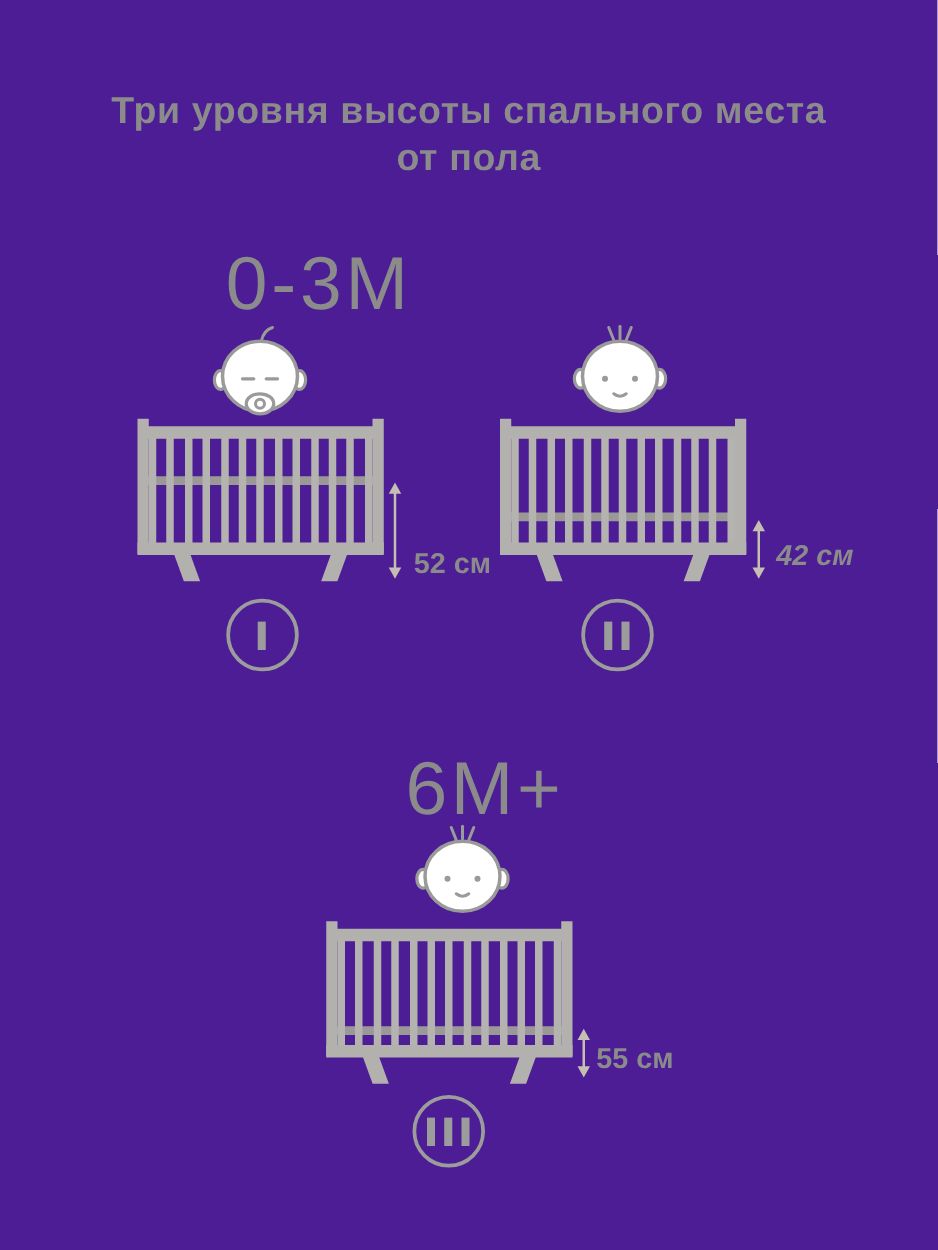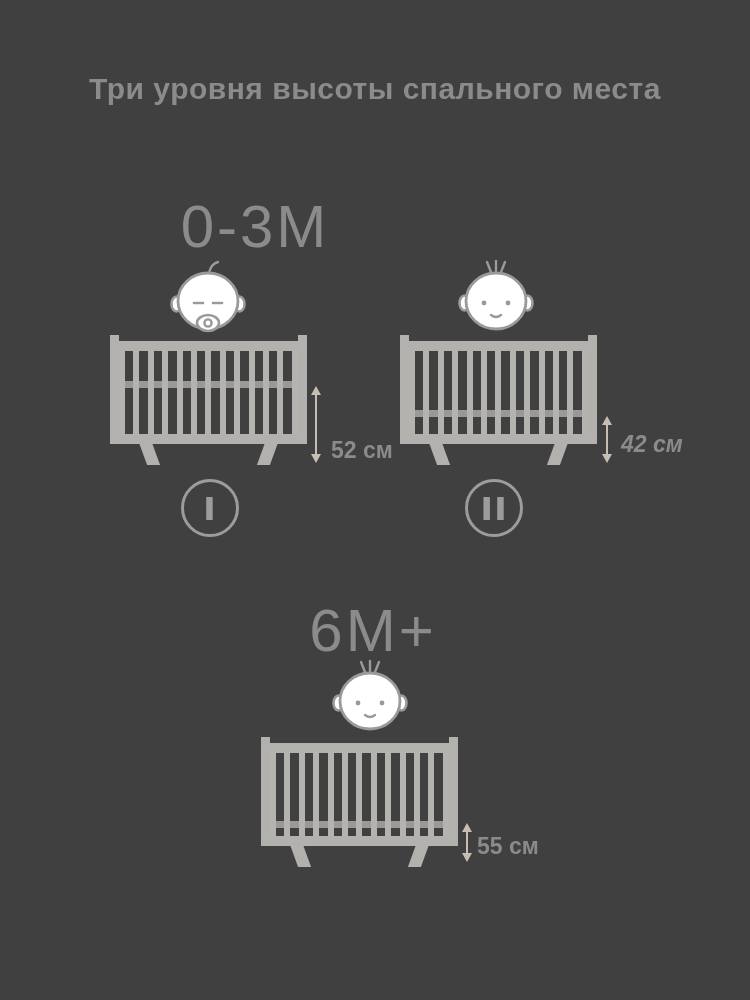--- a/index.html
+++ b/index.html
@@ -1,33 +1,33 @@
 <!DOCTYPE html>
 <html><head>
 <meta charset="utf-8">
 <style>
   html,body{margin:0;padding:0;background:#ffffff;}
   #canvas{
-    position:relative;width:750px;height:1000px;background:#404040;
+    position:relative;width:750px;height:1000px;background:#4c1d95;
     font-family:"Liberation Sans", sans-serif;overflow:hidden;
   }
   
   .title-line{
     position:absolute;left:0;width:750px;text-align:center;
     font-size:30px;font-weight:700;color:#8b8b8b;letter-spacing:.5px;
   }
   .title-1{top:72px;}
   .title-2{top:110px;}
   .age-heading{
     position:absolute;font-size:60px;font-weight:400;color:#8b8b8b;
     letter-spacing:3px;white-space:nowrap;transform:translateX(-50%);
   }
   .h1{left:217px;top:192px;margin-left:38px;}
   .h2{left:503px;top:192px;}
-  .h3{left:373px;top:596px;}
+  .h3{left:388px;top:596px;}
   .dim-label{
     position:absolute;font-size:23px;font-weight:700;color:#8b8b8b;white-space:nowrap;
   }
   .l1{left:331px;top:437px;}
   .l2{left:621px;top:431px;font-style:italic;}
   .l3{left:477px;top:833px;}
   
   .baby{position:absolute;}
   .b1{left:163px;top:259px;}
   .b2{left:451px;top:257px;}
@@ -75,20 +75,21 @@
     font-size:33px;font-weight:700;color:#9c9c9c;line-height:1;
     transform:scaleX(1.35);letter-spacing:1px;
   }
 </style>
 </head>
 <body>
 
 <div id="canvas">
 
   <div class="title-line title-1">Три уровня высоты спального места</div>
+  <div class="title-line title-2">от пола</div>
 
   <div class="age-heading h1">0-3M</div>
   <div class="age-heading h3">6M+</div>
 
   <div class="baby b1">
     <svg width="90" height="80" viewBox="0 0 90 80" fill="none">
       <ellipse cx="13.5" cy="45" rx="5" ry="7.5" stroke="#9a9a9a" stroke-width="2.6" fill="#ffffff"></ellipse>
       <ellipse cx="76.5" cy="45" rx="5" ry="7.5" stroke="#9a9a9a" stroke-width="2.6" fill="#ffffff"></ellipse>
       <ellipse cx="45" cy="42" rx="30" ry="28" stroke="#9a9a9a" stroke-width="2.8" fill="#ffffff"></ellipse>
       <path d="M46 14 Q48 5 55 3" stroke="#9a9a9a" stroke-width="2.4" stroke-linecap="round"></path>
@@ -221,14 +222,17 @@
   <div class="dim-label l1">52 см</div>
   <div class="dim-label l2">42 см</div>
   <div class="dim-label l3">55 см</div>
 
   <div class="level-circle ci1">
     <span class="numeral">I</span>
   </div>
   <div class="level-circle ci2">
     <span class="numeral">II</span>
   </div>
+  <div class="level-circle ci3">
+    <span class="numeral">III</span>
+  </div>
 
 </div>
 
 </body></html>

